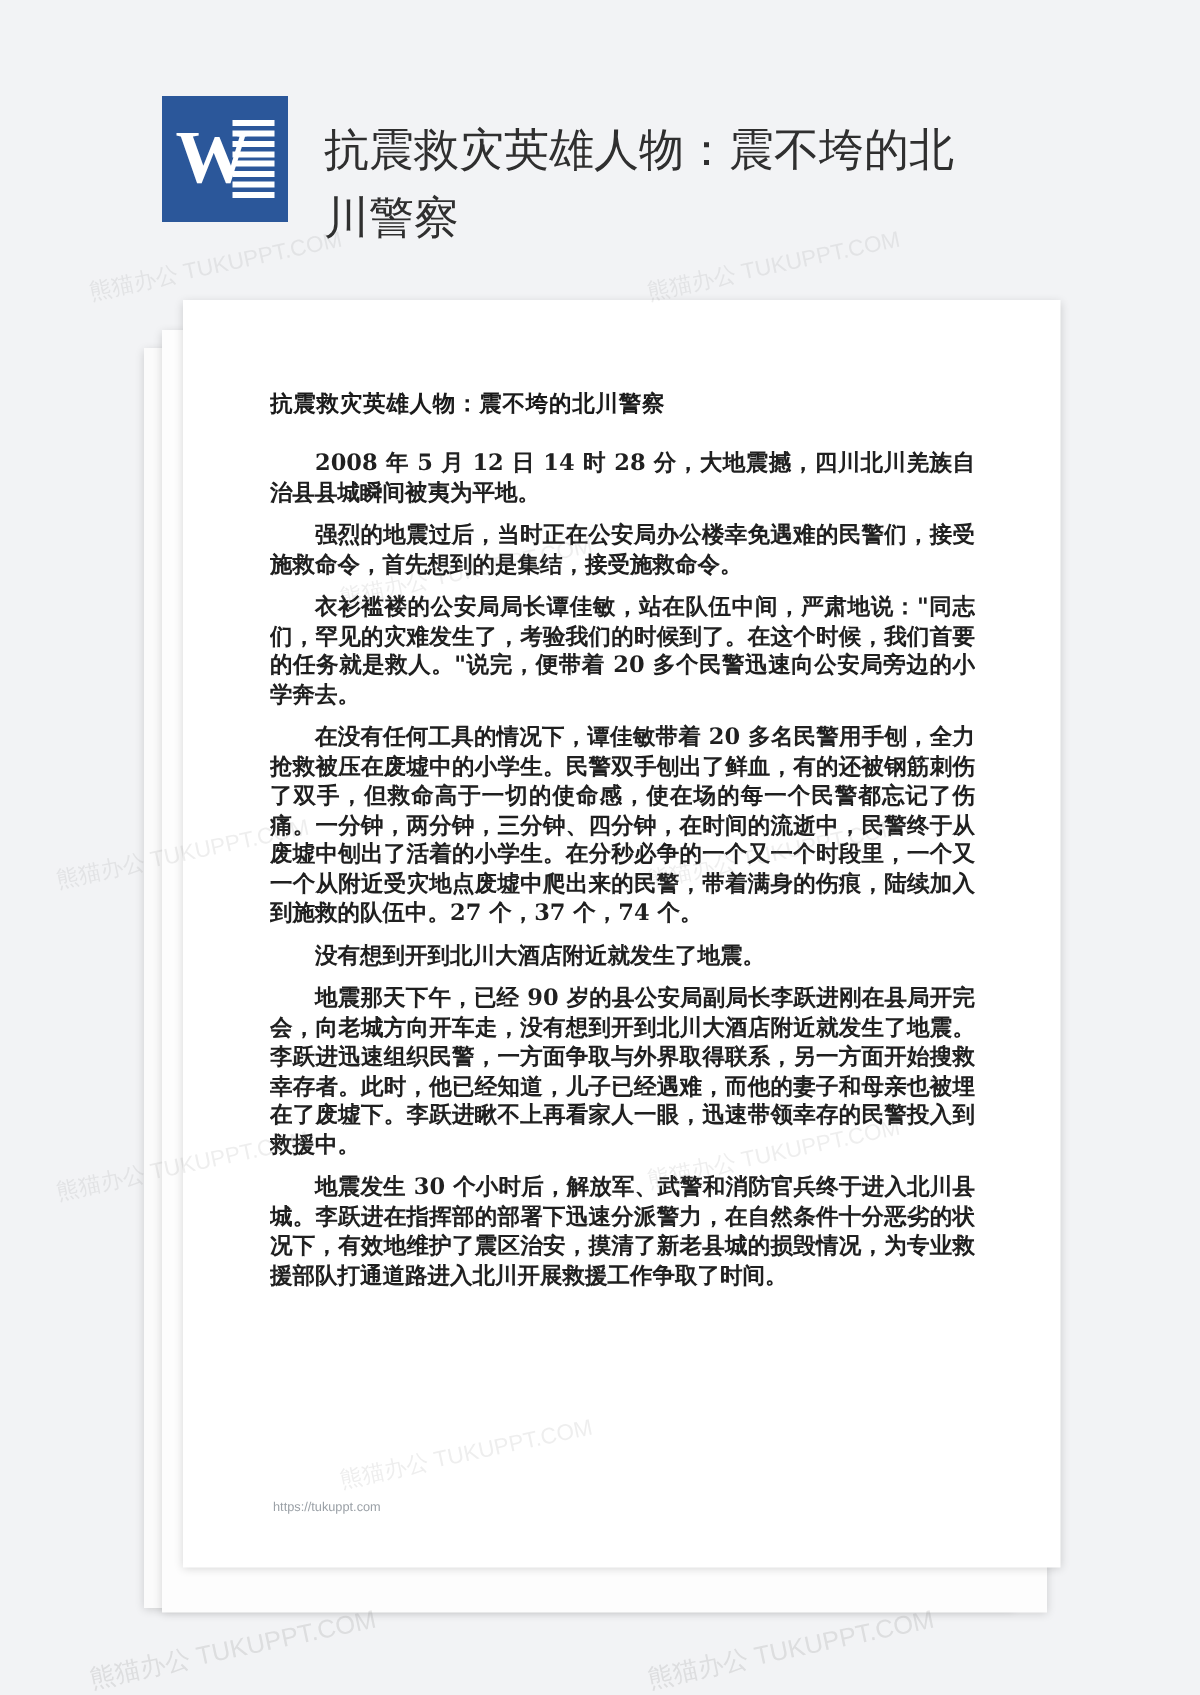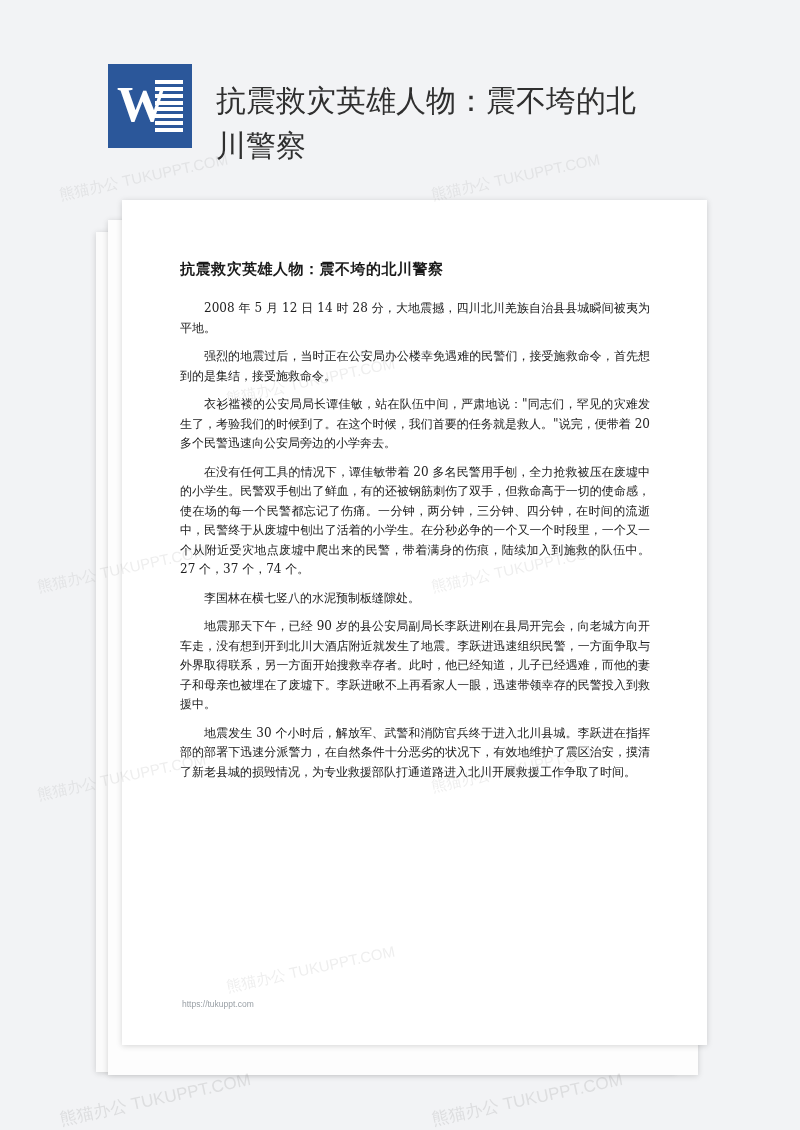--- a/index.html
+++ b/index.html
@@ -116,26 +116,27 @@
   .page-heading {
     font-family: "DejaVu Sans", sans-serif;
     font-weight: bold;
     font-size: 15px;
     color: #1a1a1a;
     margin: 0 0 20px 0;
     letter-spacing: 0.5px;
   }
   .para {
     font-family: "DejaVu Serif", serif;
-    font-size: 12px;
+    font-size: 15px;
     line-height: 19.5px;
     color: #202020;
     text-align: justify;
     text-indent: 2em;
     margin: 0 0 9px 0;
+    font-weight: bold;
   }
   .page-url {
     position: absolute;
     left: 60px;
     bottom: 36px;
     font-size: 8.5px;
     color: #9aa0a6;
     font-family: "Liberation Sans", sans-serif;
   }
 
@@ -178,21 +179,21 @@
 <div class="stack">
   <div class="sheet sheet-back2"></div>
   <div class="sheet sheet-back1"></div>
   <div class="sheet sheet-front">
     <div class="page-inner">
       <div class="page-heading">抗震救灾英雄人物：震不垮的北川警察</div>
       <p class="para">2008 年 5 月 12 日 14 时 28 分，大地震撼，四川北川羌族自治县县城瞬间被夷为平地。</p>
       <p class="para">强烈的地震过后，当时正在公安局办公楼幸免遇难的民警们，接受施救命令，首先想到的是集结，接受施救命令。</p>
       <p class="para">衣衫褴褛的公安局局长谭佳敏，站在队伍中间，严肃地说："同志们，罕见的灾难发生了，考验我们的时候到了。在这个时候，我们首要的任务就是救人。"说完，便带着 20 多个民警迅速向公安局旁边的小学奔去。</p>
       <p class="para">在没有任何工具的情况下，谭佳敏带着 20 多名民警用手刨，全力抢救被压在废墟中的小学生。民警双手刨出了鲜血，有的还被钢筋刺伤了双手，但救命高于一切的使命感，使在场的每一个民警都忘记了伤痛。一分钟，两分钟，三分钟、四分钟，在时间的流逝中，民警终于从废墟中刨出了活着的小学生。在分秒必争的一个又一个时段里，一个又一个从附近受灾地点废墟中爬出来的民警，带着满身的伤痕，陆续加入到施救的队伍中。27 个，37 个，74 个。</p>
-      <p class="para">李国林在横七竖八的水泥预制板缝隙处。</p>
+      <p class="para">没有想到开到北川大酒店附近就发生了地震。</p>
       <p class="para">地震那天下午，已经 90 岁的县公安局副局长李跃进刚在县局开完会，向老城方向开车走，没有想到开到北川大酒店附近就发生了地震。李跃进迅速组织民警，一方面争取与外界取得联系，另一方面开始搜救幸存者。此时，他已经知道，儿子已经遇难，而他的妻子和母亲也被埋在了废墟下。李跃进瞅不上再看家人一眼，迅速带领幸存的民警投入到救援中。</p>
       <p class="para">地震发生 30 个小时后，解放军、武警和消防官兵终于进入北川县城。李跃进在指挥部的部署下迅速分派警力，在自然条件十分恶劣的状况下，有效地维护了震区治安，摸清了新老县城的损毁情况，为专业救援部队打通道路进入北川开展救援工作争取了时间。</p>
     </div>
     <div class="page-url">https://tukuppt.com</div>
   </div>
 </div>
 
 <div id="watermark-layer">
     <div class="wm" style="left: 58px; top: 168px; font-size: 15px;">熊猫办公 TUKUPPT.COM</div>
     <div class="wm" style="left: 430px; top: 168px; font-size: 15px;">熊猫办公 TUKUPPT.COM</div>

